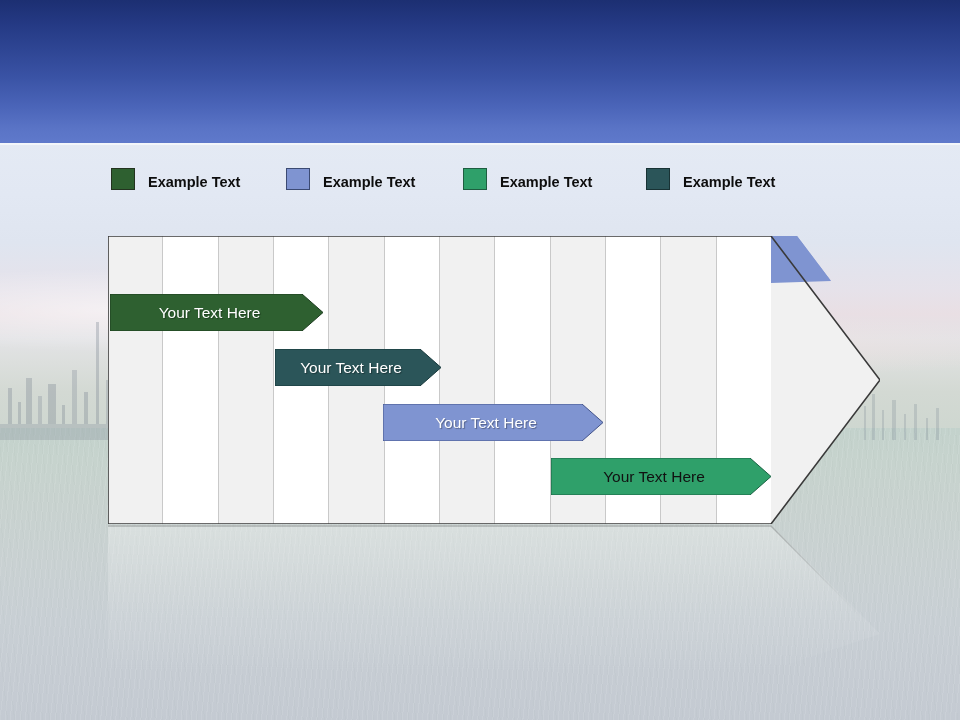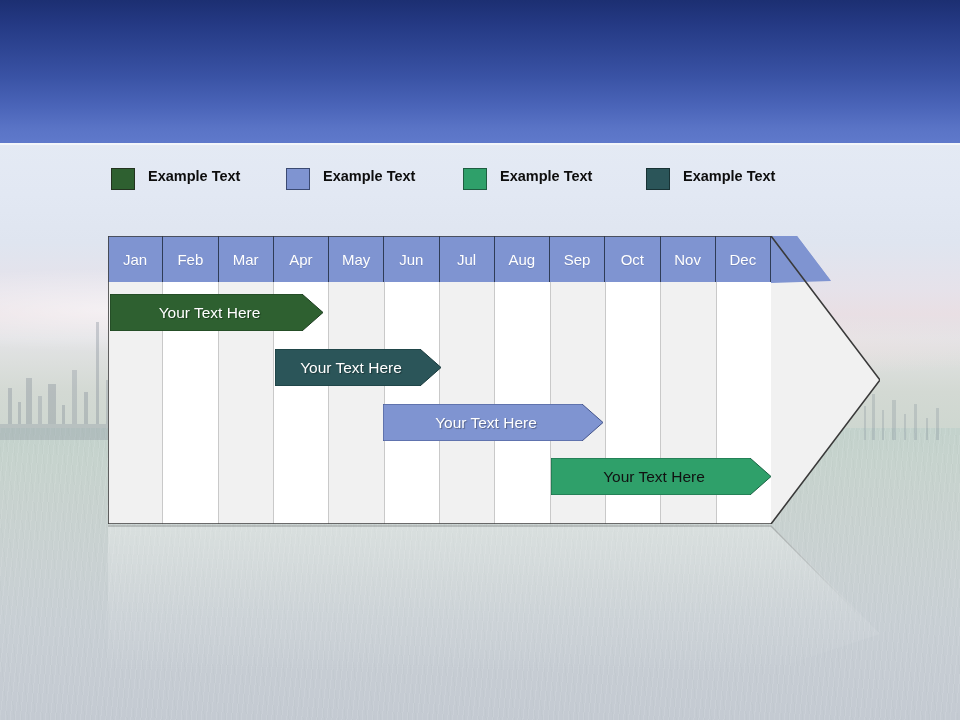--- a/index.html
+++ b/index.html
@@ -113,21 +113,21 @@
   }
   .title-strong { font-weight: 700; }
   .title-dash   { font-weight: 400; }
   .title-rest   { font-weight: 400; }
 
   
   .legend { position: absolute; left: 0; top: 0; width: 960px; height: 0; }
   .legend-item {
     position: absolute;
     display: flex;
-    align-items: flex-start;
+    align-items: flex-end;
     white-space: nowrap;
   }
   .legend-swatch {
     width: 24px; height: 22px;
     border: 1px solid #23331f;
     box-sizing: border-box;
     flex: 0 0 auto;
   }
   .legend-label {
     margin-left: 13px;
@@ -323,34 +323,20 @@
       <div class="gcol alt"></div>
       <div class="gcol plain"></div>
       <div class="gcol alt"></div>
       <div class="gcol plain"></div>
     </div>
 
     <svg class="chart-shape" viewBox="0 0 772 288" preserveAspectRatio="none" style="pointer-events:none;">
       <polygon points="663,0 772,144 663,288" fill="#f1f1f1"></polygon>
     </svg>
 
-    <div class="header-row">
-      <div class="hcell">Jan</div>
-      <div class="hcell">Feb</div>
-      <div class="hcell">Mar</div>
-      <div class="hcell">Apr</div>
-      <div class="hcell">May</div>
-      <div class="hcell">Jun</div>
-      <div class="hcell">Jul</div>
-      <div class="hcell">Aug</div>
-      <div class="hcell">Sep</div>
-      <div class="hcell">Oct</div>
-      <div class="hcell">Nov</div>
-      <div class="hcell">Dec</div>
-    </div>
 
     <svg style="position:absolute; left:663px; top:0; width:60px; height:47px;" viewBox="0 0 60 47" preserveAspectRatio="none">
       <polygon points="0,0 26,0 60,45 0,47" fill="#7f94d1"></polygon>
       <polygon points="0,0 26,0 60,45" fill="#7f94d1"></polygon>
     </svg>
 
     <div class="bar" style="left:2px; top:58px; width:213px;">
       <svg style="position:absolute; left:0; top:0; width:213px; height:37px;" viewBox="0 0 213 37" preserveAspectRatio="none">
         <polygon points="0,0 192,0 213,18.5 192,37 0,37" fill="#2e6030" stroke="#1d3d1f" stroke-width="1"></polygon>
       </svg>

